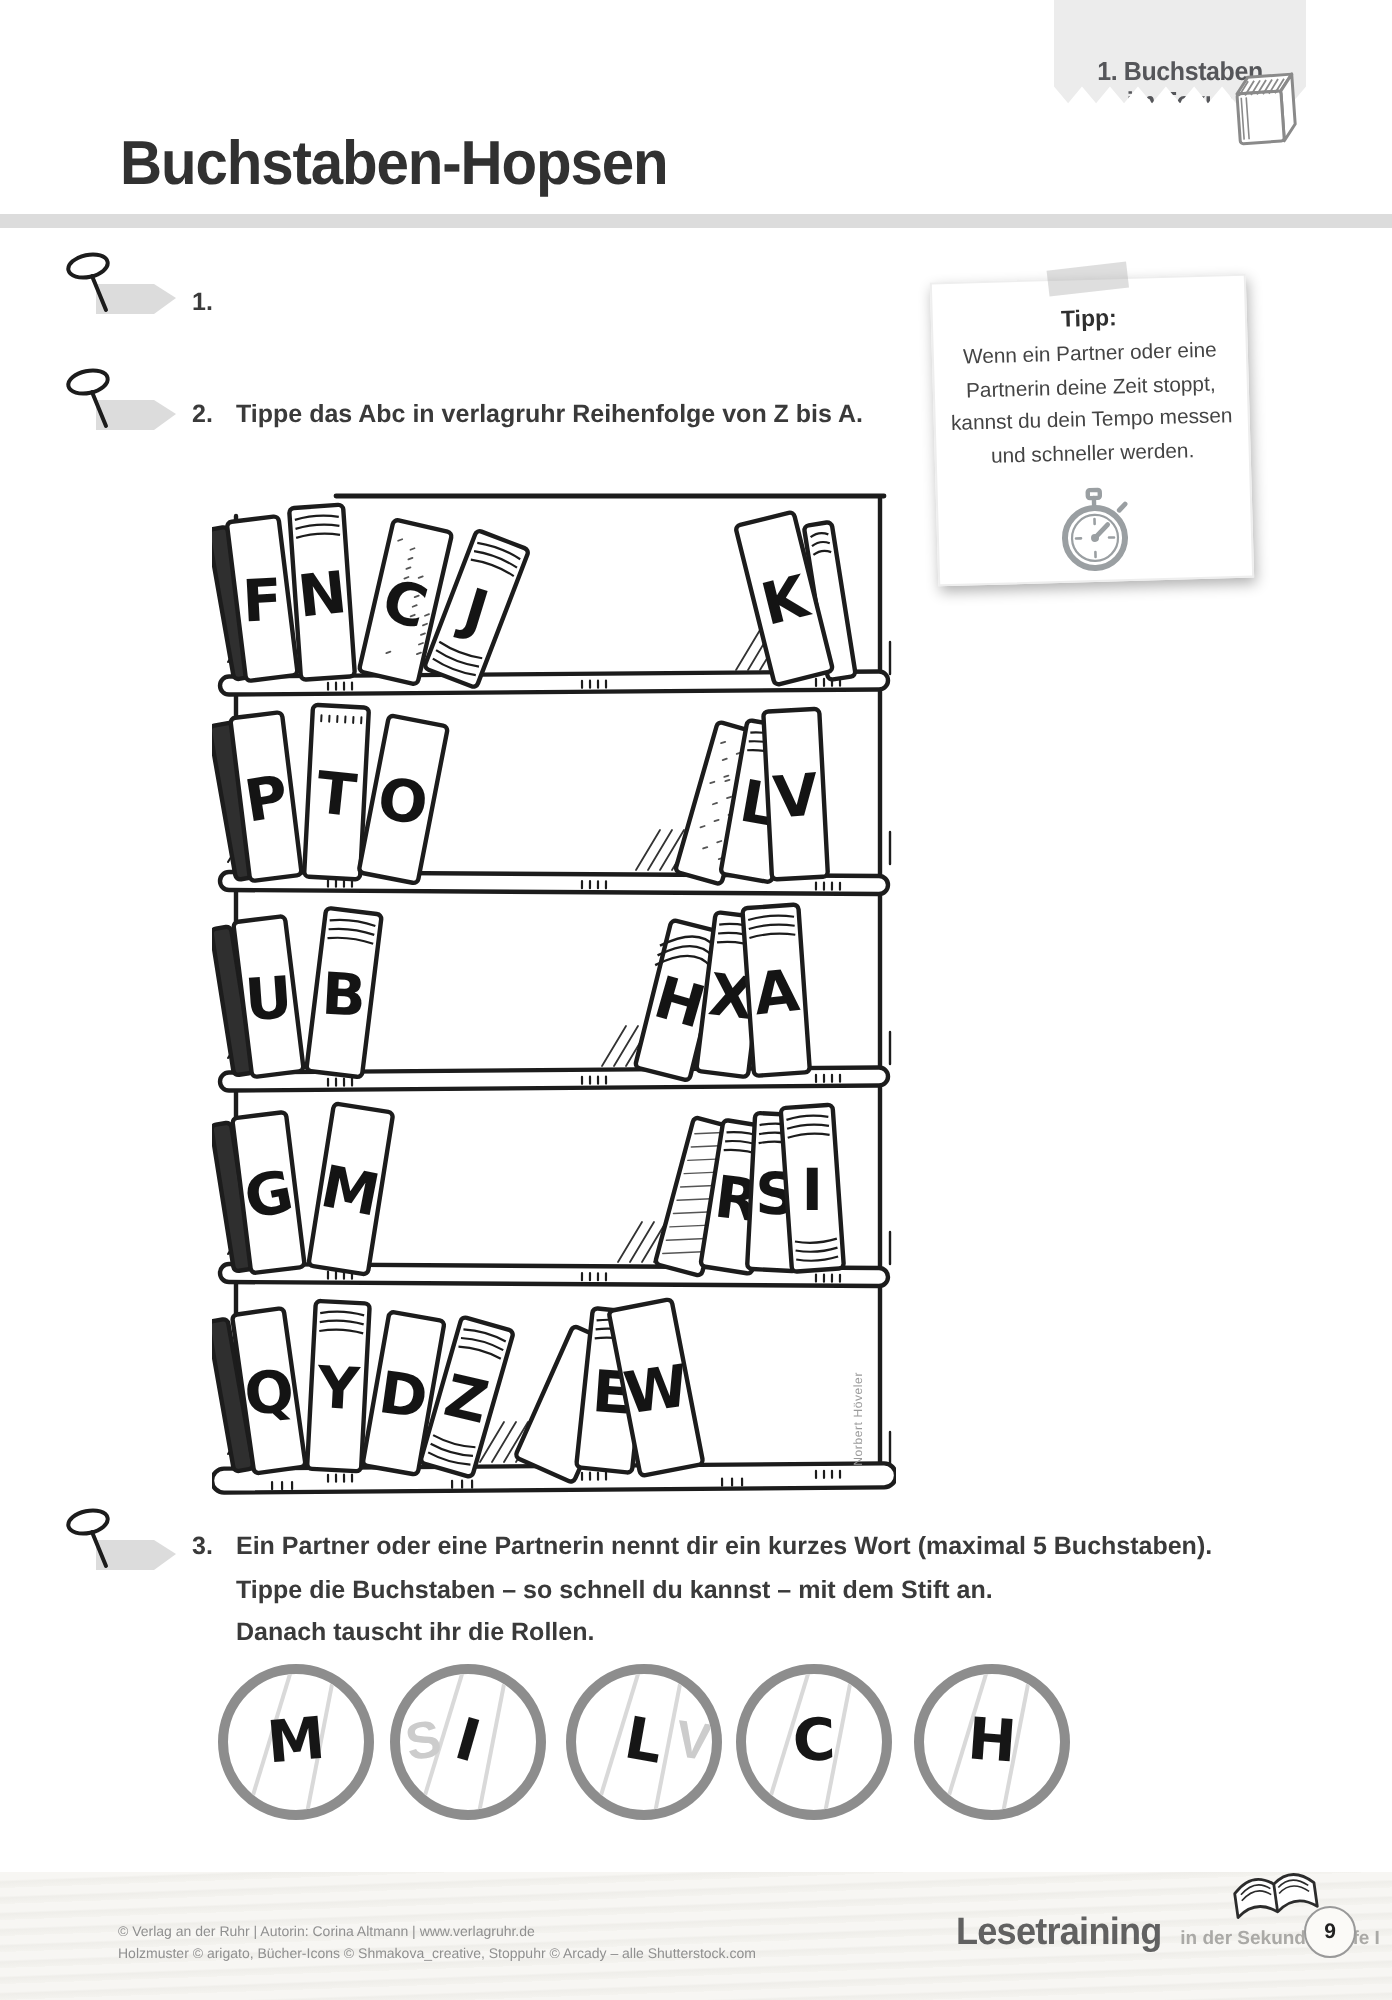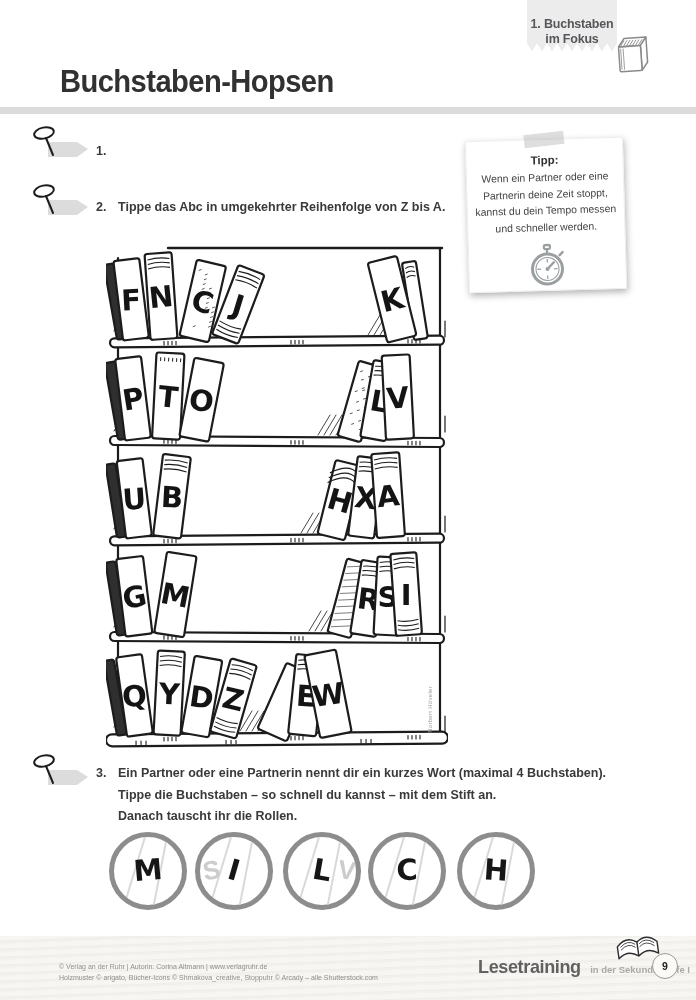--- a/index.html
+++ b/index.html
@@ -1,24 +1,24 @@
 <!DOCTYPE html>
 <html><head>
 <meta charset="utf-8">
 <style>
   html,body{margin:0;padding:0;background:#888;}
   .page{position:relative;width:696px;height:1000px;background:#ffffff;overflow:hidden;
         font-family:"Liberation Sans",sans-serif;color:#3a3a3a;}
 
   
-  .ribbon{position:absolute;left:527px;top:0;width:90px;height:60px;background:#ececec;
+  .ribbon{position:absolute;left:527px;top:0;width:126px;height:60px;background:#ececec;
     clip-path:polygon(0 0,100% 0,100% 72%,94.4% 86%,88.9% 72%,83.3% 86%,77.8% 72%,72.2% 86%,
       66.7% 72%,61.1% 86%,55.6% 72%,50% 86%,44.4% 72%,38.9% 86%,33.3% 72%,27.8% 86%,
       22.2% 72%,16.7% 86%,11.1% 72%,5.6% 86%,0 72%);
-    text-align:center;padding-top:16px;box-sizing:border-box;}
+    text-align:center;padding-top:28px;box-sizing:border-box;}
   .ribbon .l{display:block;font-weight:700;font-size:13px;line-height:15px;color:#55565a;
     letter-spacing:-0.2px;transform:scaleX(.96);}
   .badge-book{position:absolute;left:610px;top:31px;}
 
   
   .title{position:absolute;left:60px;top:64px;font-size:31px;font-weight:700;color:#313131;
     letter-spacing:-0.6px;transform:scaleX(.94);transform-origin:left;white-space:nowrap;}
   .rule{position:absolute;left:0;top:107px;width:696px;height:7px;background:#dcdcdc;}
 
   
@@ -111,25 +111,25 @@
     <polygon points="18,18 47,18 58,25 47,33 18,33" fill="#dcdcdc"></polygon>
     <ellipse cx="14" cy="9" rx="10" ry="5.5" transform="rotate(-12 14 9)" fill="#fff" stroke="#1c1c1c" stroke-width="2"></ellipse>
     <line x1="16" y1="14" x2="23" y2="31" stroke="#1c1c1c" stroke-width="2" stroke-linecap="round"></line>
   </svg>
 
   <div class="instr" id="instr1">
     <span class="num">1.</span>
   </div>
   <div class="instr" id="instr2">
     <span class="num">2.</span>
-    <span class="ml">Tippe das Abc in umgekehrter Reihenfolge von Z bis A.</span>
+    <span class="ml">Tippe das Abc in verlagruhr Reihenfolge von Z bis A.</span>
   </div>
   <div class="instr" id="instr3">
     <span class="num">3.</span>
-    <span class="ml">Ein Partner oder eine Partnerin nennt dir ein kurzes Wort (maximal 4 Buchstaben).
+    <span class="ml">Ein Partner oder eine Partnerin nennt dir ein kurzes Wort (maximal 5 Buchstaben).
 Tippe die Buchstaben – so schnell du kannst – mit dem Stift an.
 Danach tauscht ihr die Rollen.</span>
   </div>
 
   <div class="note">
     <div class="tape"></div>
     <div class="t">Tipp:</div>
     <div class="b ml">Wenn ein Partner oder eine
 Partnerin deine Zeit stoppt,
 kannst du dein Tempo messen

